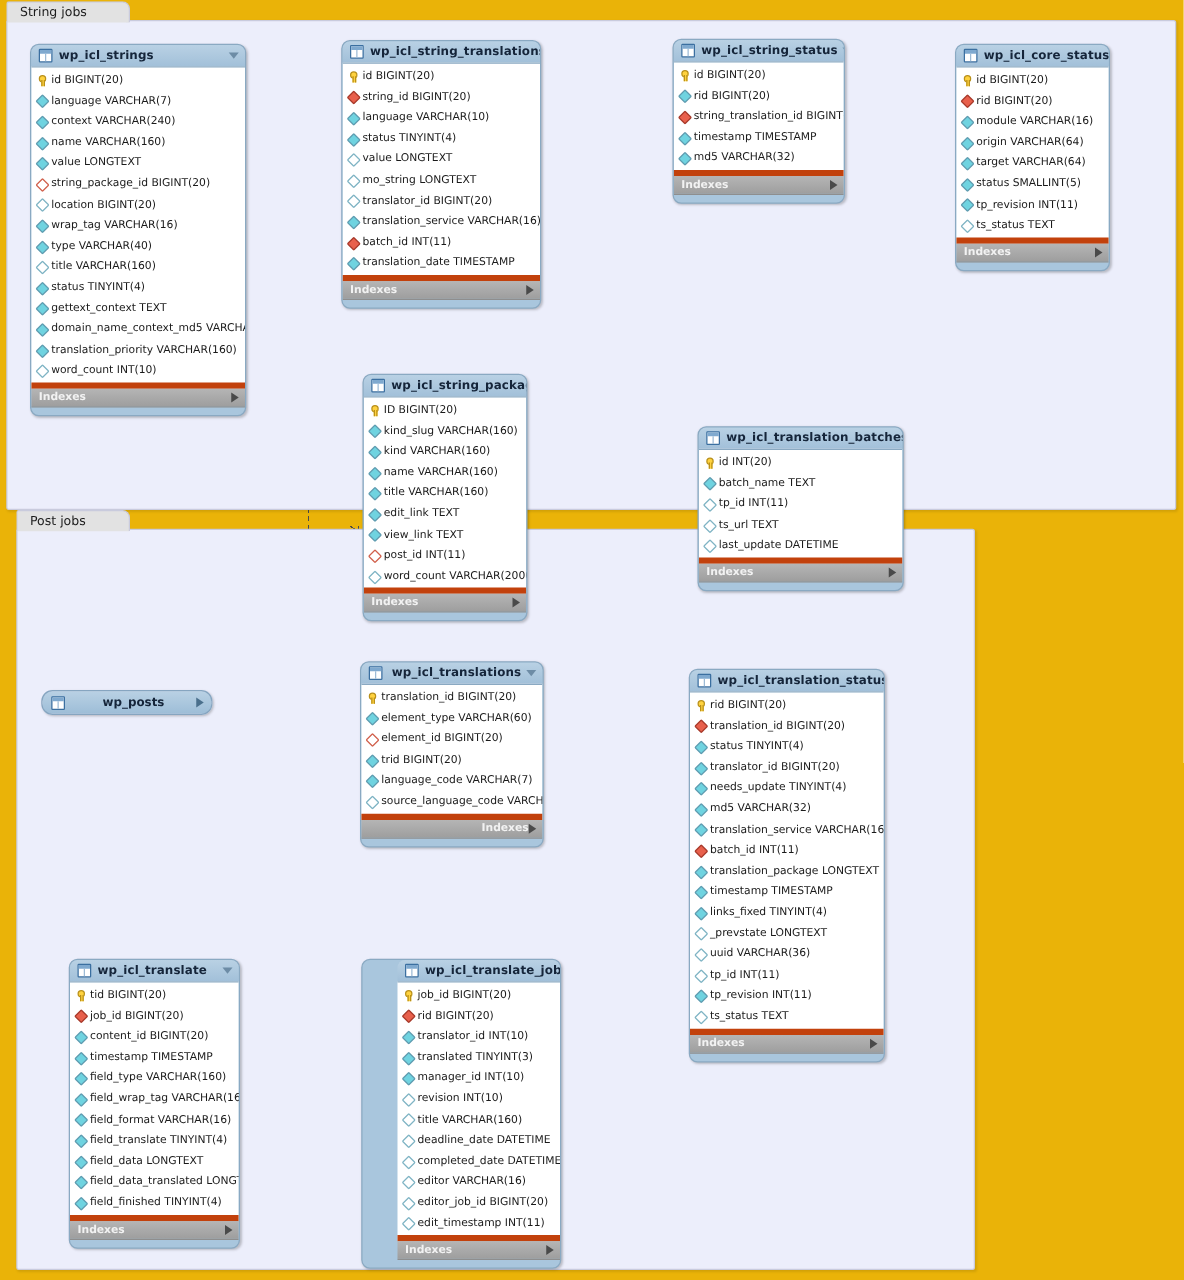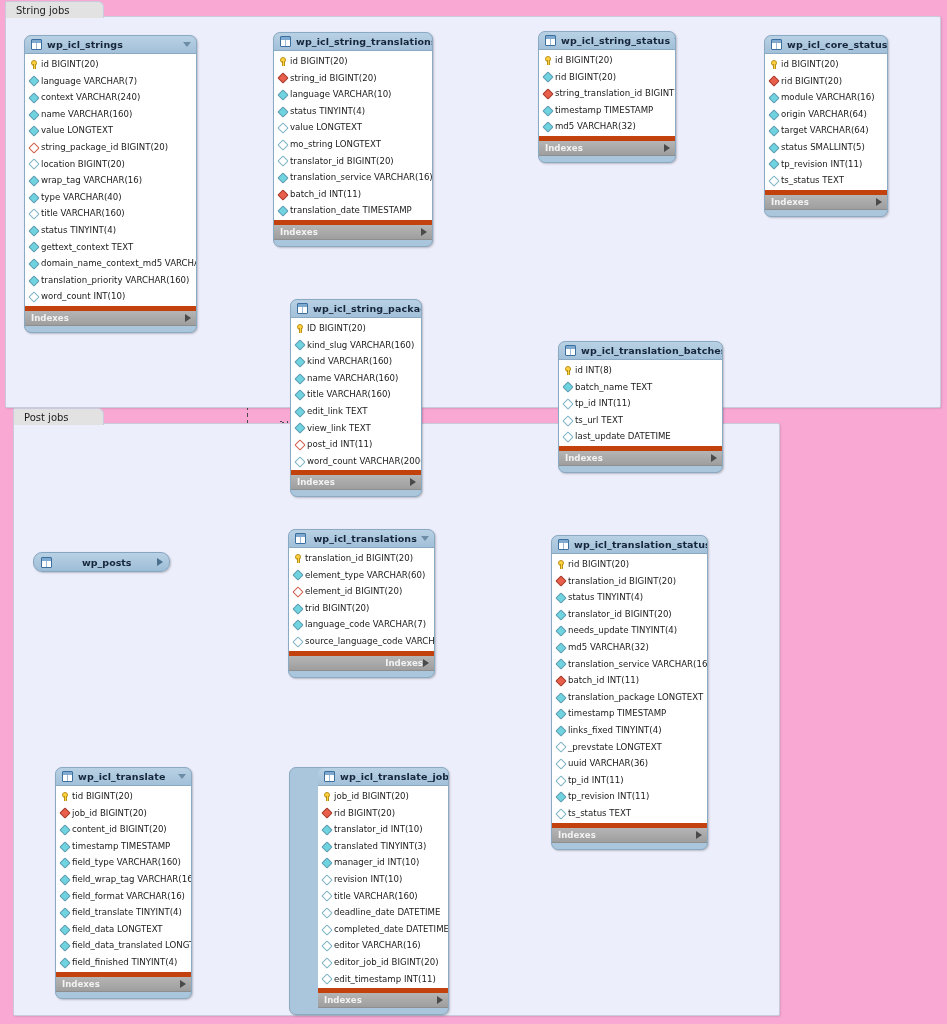--- a/index.html
+++ b/index.html
@@ -3,21 +3,21 @@
 <meta charset="utf-8">
 <style>
   * { box-sizing: border-box; }
   html, body {
     margin: 0; padding: 0;
     width: 947px; height: 1024px;
     background: #ffffff;
     font-family: "DejaVu Sans", "Liberation Sans", sans-serif;
     overflow: hidden;
   }
-  #canvas { position: relative; width: 947px; height: 1024px; background: #f9a8d4; }
+  #canvas { position: relative; width: 947px; height: 1024px; background: #eab308; }
 
   
   .panel {
     position: absolute;
     background: #eceefb;
     border: 1px solid #c9cbdd;
     border-radius: 2px;
     box-shadow: 1px 1px 2px rgba(0,0,0,.10);
   }
   .panel-tab {
@@ -526,21 +526,21 @@
         </div>
       </div>
       <div class="table" style="left: 558px; top: 341px; width: 165px;">
         <div class="t-head">
           <span class="tbl-icon"></span>
           <span class="t-title">wp_icl_translation_batches</span>
         </div>
         <div class="t-body">
           <div class="col">
             <span class="ic pk"></span>
-            <span class="cn">id INT(8)</span>
+            <span class="cn">id INT(20)</span>
           </div>
           <div class="col">
             <span class="ic d"></span>
             <span class="cn">batch_name TEXT</span>
           </div>
           <div class="col">
             <span class="ic d nullable"></span>
             <span class="cn">tp_id INT(11)</span>
           </div>
           <div class="col">

